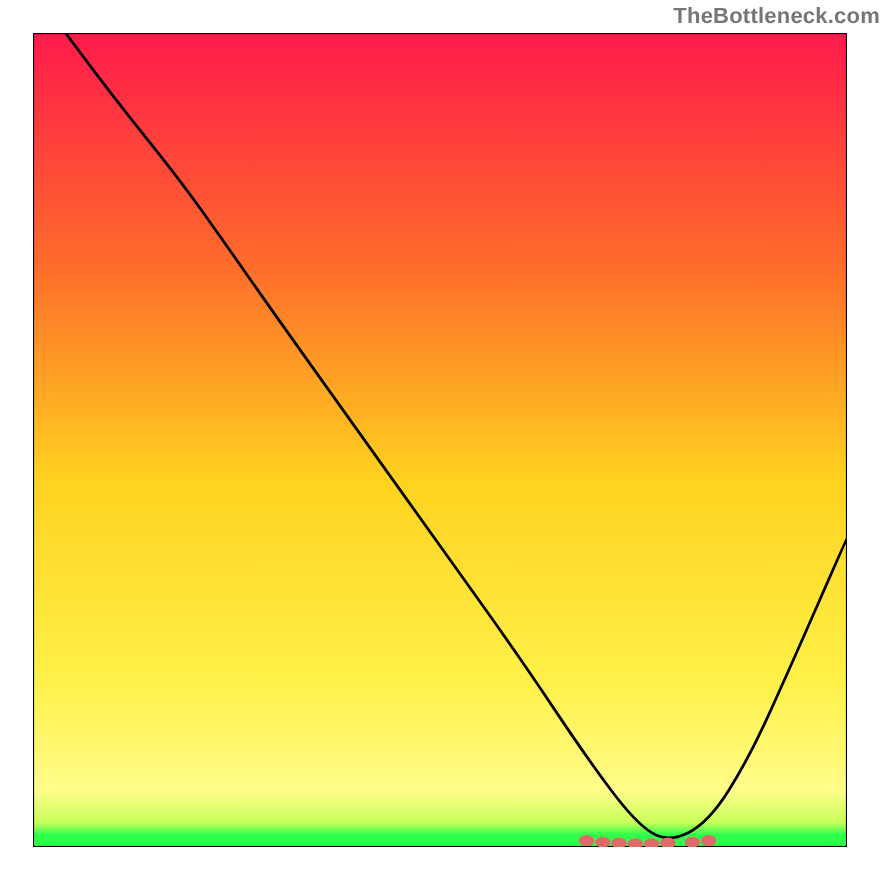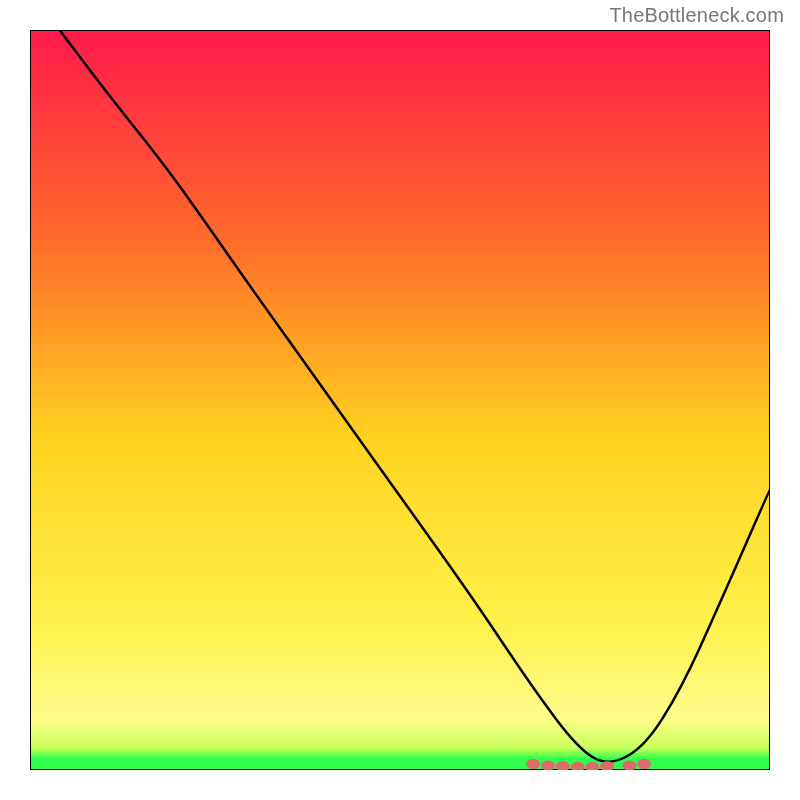--- a/index.html
+++ b/index.html
@@ -11,23 +11,23 @@
     font-family: Arial, Helvetica, sans-serif;
   }
   .wrap {
     position: relative;
     width: 800px;
     height: 800px;
   }
   .watermark {
     position: absolute;
     top: 4px;
-    right: 16px;
+    right: 0;
     font-size: 20px;
-    font-weight: 400;
+    font-weight: 700;
     color: #767676;
     letter-spacing: 0.2px;
   }
   .plot {
     position: absolute;
     left: 30px;
     top: 30px;
     width: 740px;
     height: 740px;
   }

